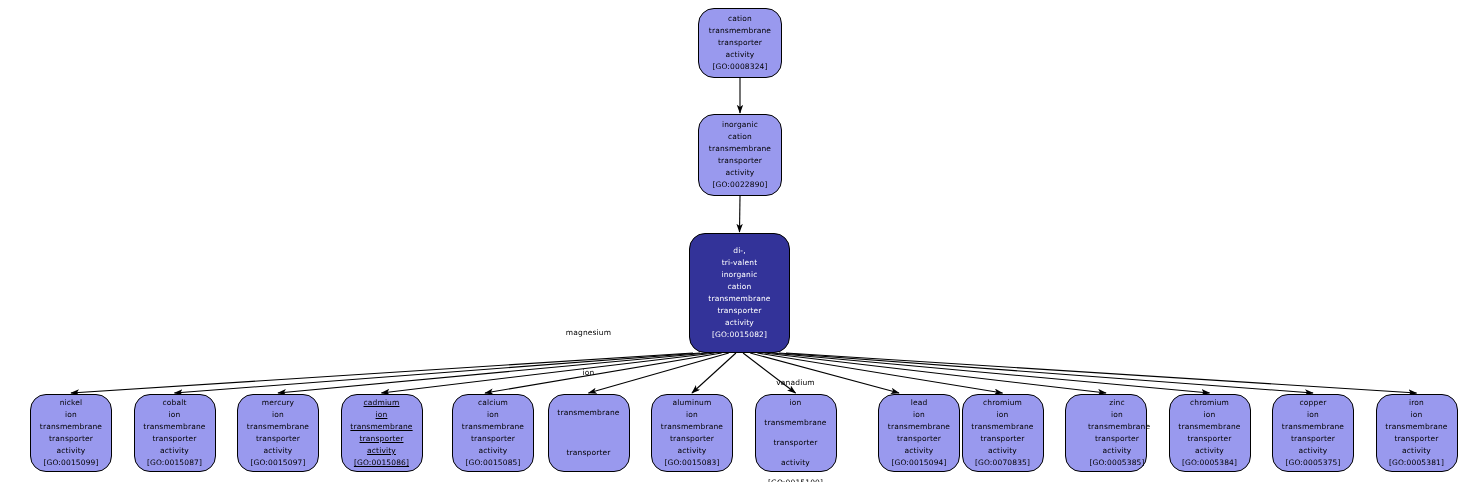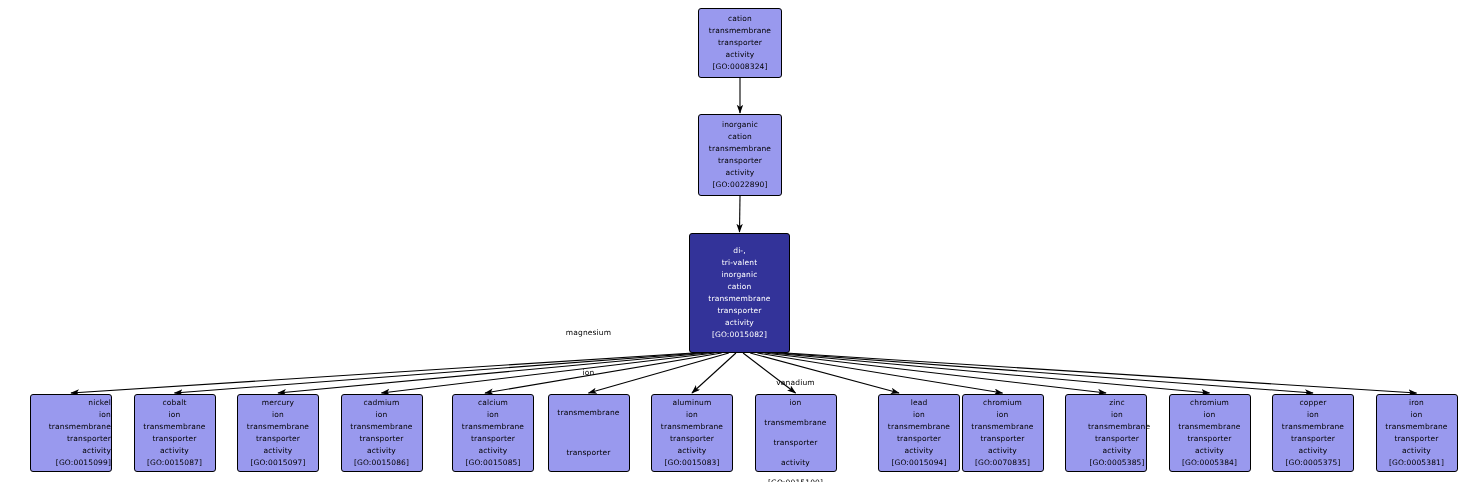--- a/index.html
+++ b/index.html
@@ -26,21 +26,21 @@
     width: 1479px;
     height: 482px;
     z-index: 1;
     pointer-events: none;
   }
   .node {
     position: absolute;
     z-index: 2;
     box-sizing: border-box;
     border: 1px solid #000000;
-    border-radius: 3px;
+    border-radius: 16px;
     background: #9999ee;
     color: #000000;
     text-align: center;
     display: flex;
     flex-direction: column;
     align-items: center;
     justify-content: center;
     font-size: 7.5px;
     line-height: 11.9px;
     letter-spacing: 0.15px;
@@ -118,21 +118,21 @@
     <span class="ln">tri-valent</span>
     <span class="ln">inorganic</span>
     <span class="ln">cation</span>
     <span class="ln">transmembrane</span>
     <span class="ln">transporter</span>
     <span class="ln">activity</span>
     <span class="ln">[GO:0015082]</span>
   </div>
 
   <div id="leaf-container">
-      <div class="node leaf" id="leaf-0" style="left: 30px; text-align: right;">
+      <div class="node leaf" id="leaf-0" style="left: 30px;">
         <span class="ln">nickel</span>
         <span class="ln">ion</span>
         <span class="ln">transmembrane</span>
         <span class="ln">transporter</span>
         <span class="ln">activity</span>
         <span class="ln">[GO:0015099]</span>
       </div>
       <div class="node leaf" id="leaf-1" style="left: 133.5px;">
         <span class="ln">cobalt</span>
         <span class="ln">ion</span>
@@ -142,21 +142,21 @@
         <span class="ln">[GO:0015087]</span>
       </div>
       <div class="node leaf" id="leaf-2" style="left: 237px;">
         <span class="ln">mercury</span>
         <span class="ln">ion</span>
         <span class="ln">transmembrane</span>
         <span class="ln">transporter</span>
         <span class="ln">activity</span>
         <span class="ln">[GO:0015097]</span>
       </div>
-      <div class="node leaf" id="leaf-3" style="left: 340.5px;">
+      <div class="node leaf" id="leaf-3" style="left: 340.5px; text-decoration: underline;">
         <span class="ln">cadmium</span>
         <span class="ln">ion</span>
         <span class="ln">transmembrane</span>
         <span class="ln">transporter</span>
         <span class="ln">activity</span>
         <span class="ln">[GO:0015086]</span>
       </div>
       <div class="node leaf" id="leaf-4" style="left: 452px;">
         <span class="ln">calcium</span>
         <span class="ln">ion</span>

